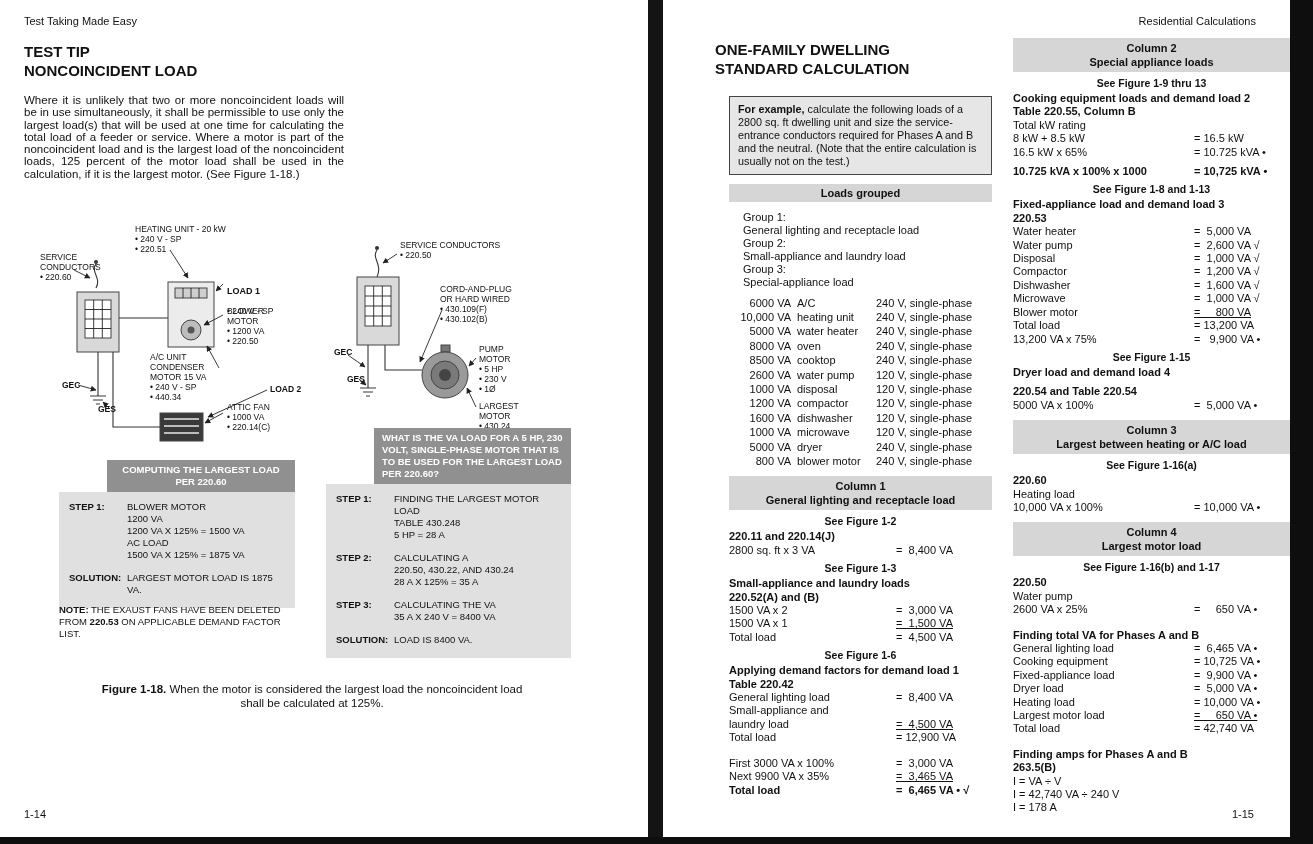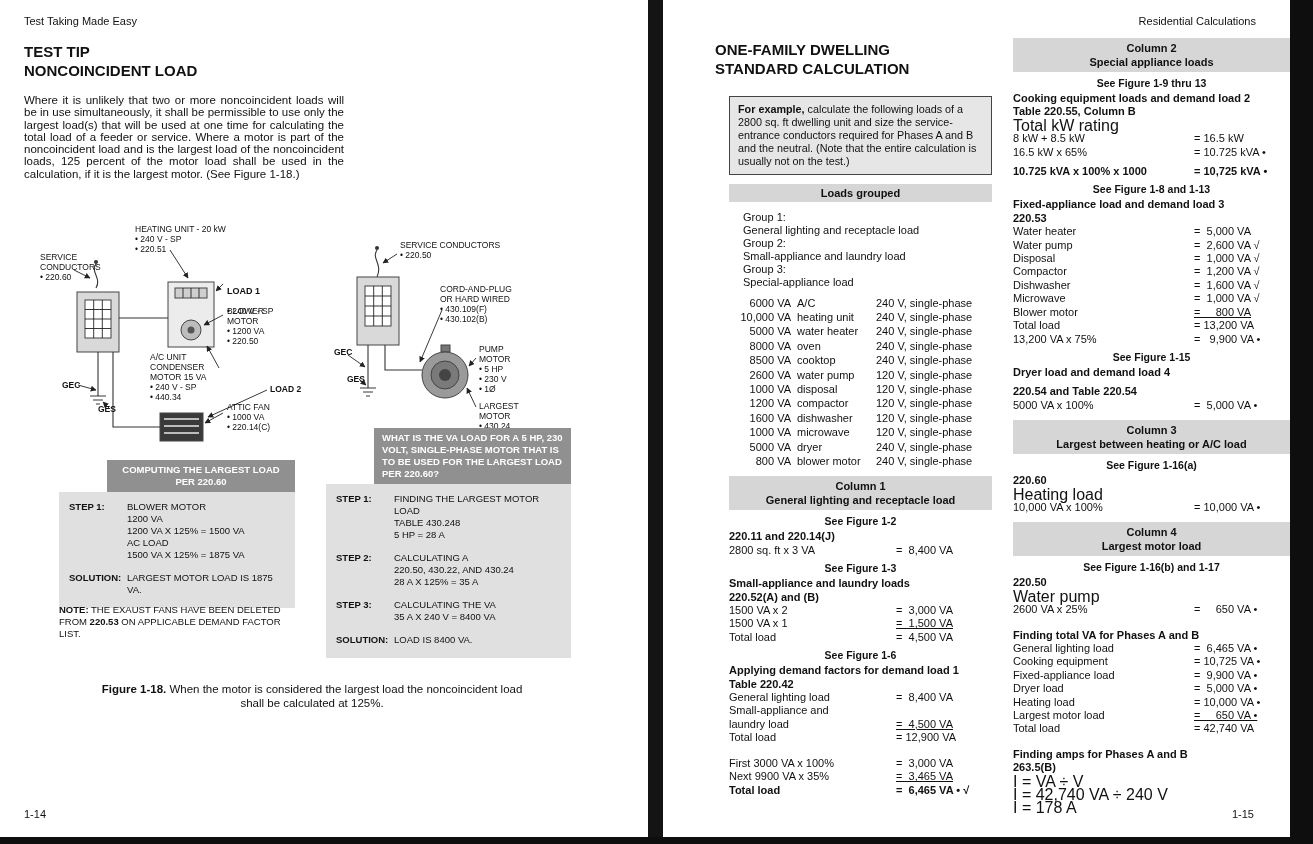--- a/index.html
+++ b/index.html
@@ -49,21 +49,21 @@
   .bar { background:#d6d6d6; text-align:center; font-weight:bold; font-size:11px; padding:3px 0; margin-top:9px; }
   #groups { margin:9px 0 6px 14px; font-size:11px; line-height:13px; }
   #loads { margin:7px 0 0 6px; font-size:11px; line-height:14.4px; }
   .load-row { display:flex; }
   .load-qty { width:56px; text-align:right; flex:none; }
   .load-nm { flex:1; padding-left:6px; }
   .load-vt { width:116px; flex:none; }
   .c-box { background:#d6d6d6; text-align:center; font-size:11px; font-weight:bold; padding:3px 2px; margin:8px 0 3px; line-height:14px; }
   .c-fig { text-align:center; font-weight:bold; font-size:10.5px; margin:5px 0 3px; }
   .c-h { font-weight:bold; font-size:11px; line-height:13.4px; }
-  .c-p { font-size:16px; line-height:13.4px; }
+  .c-p { font-size:11px; line-height:13.4px; }
   .c-row { display:flex; font-size:11px; line-height:13.4px; }
   .c-l { flex:1; }
   .c-v { width:96px; flex:none; white-space:pre; }
   .c-v.u { text-decoration:underline; }
   .c-gap { height:12px; }
   .c-gap-sm { height:6px; }
   svg .wire { stroke:#333; stroke-width:1.1; fill:none; }
   svg .lead { stroke:#222; stroke-width:0.9; fill:none; }
   svg .box { stroke:#444; stroke-width:1; }
 </style>

